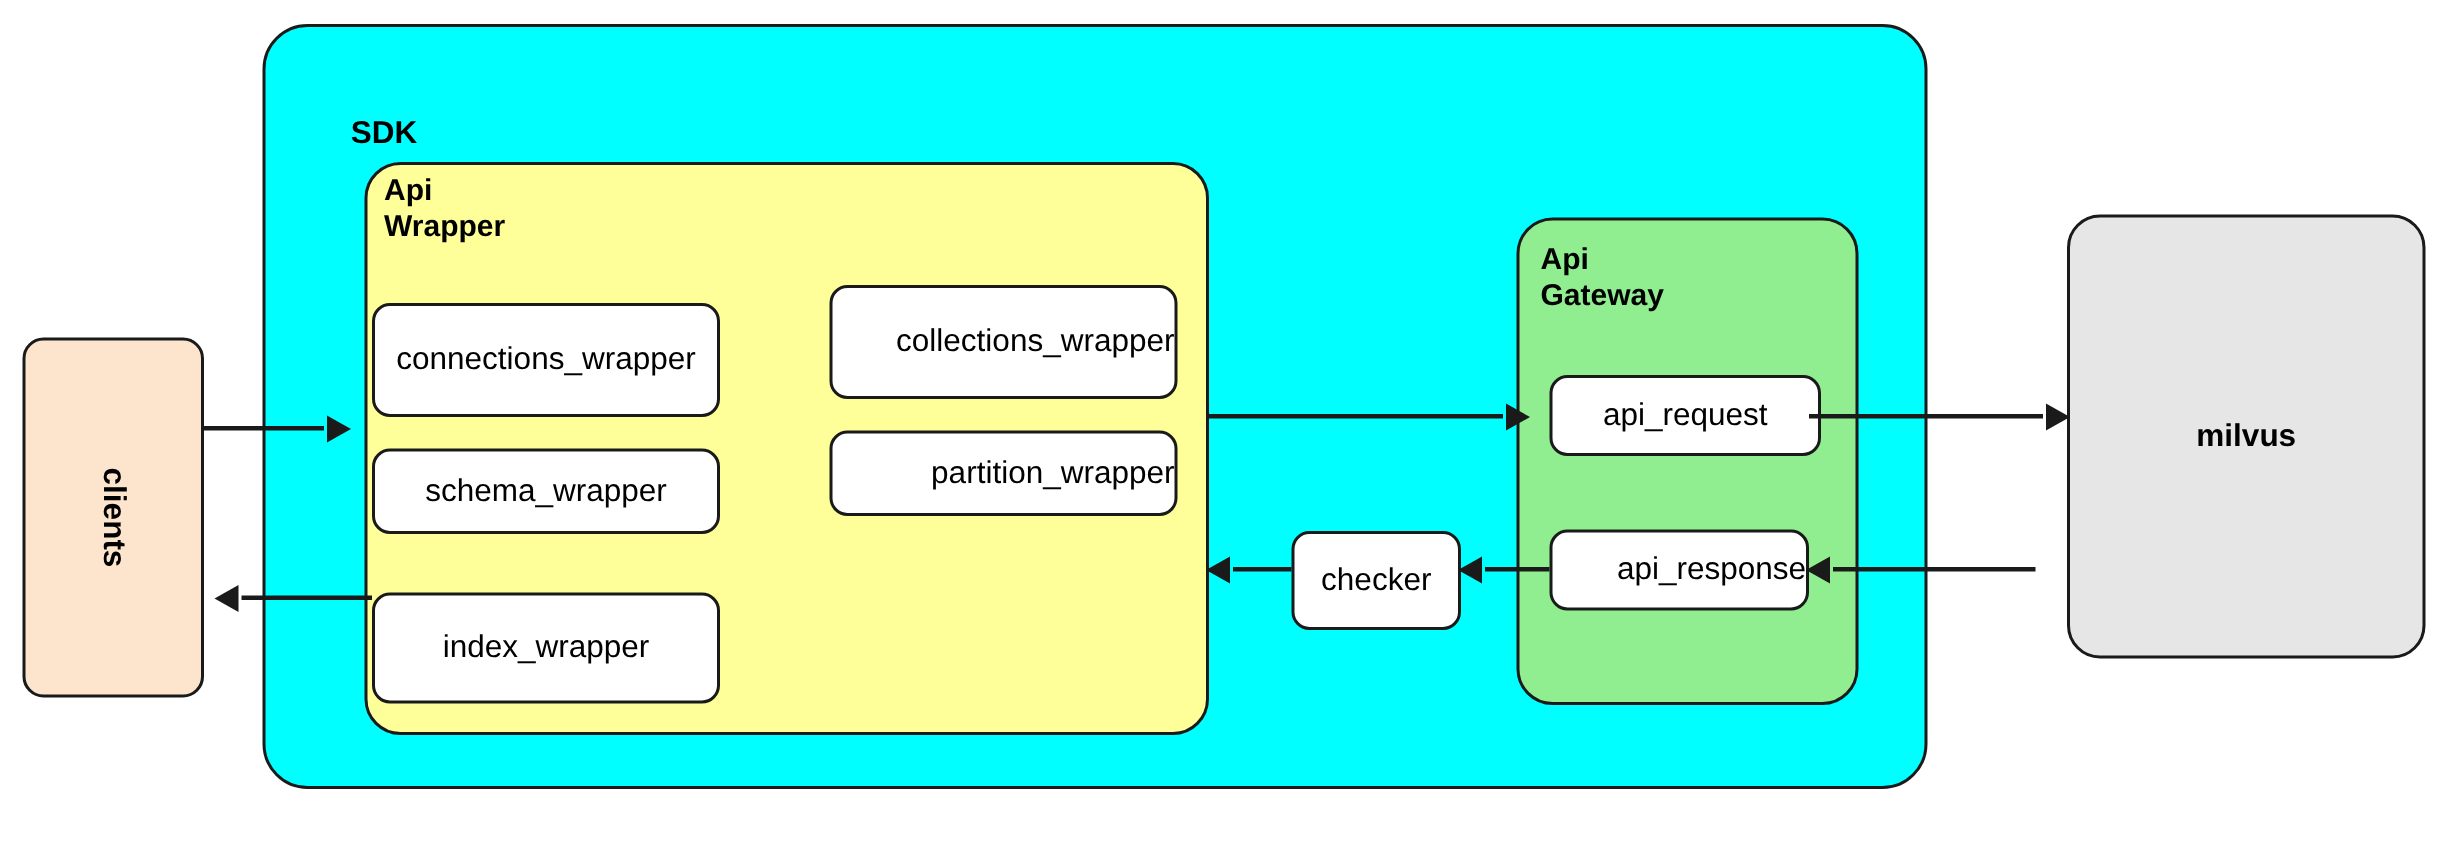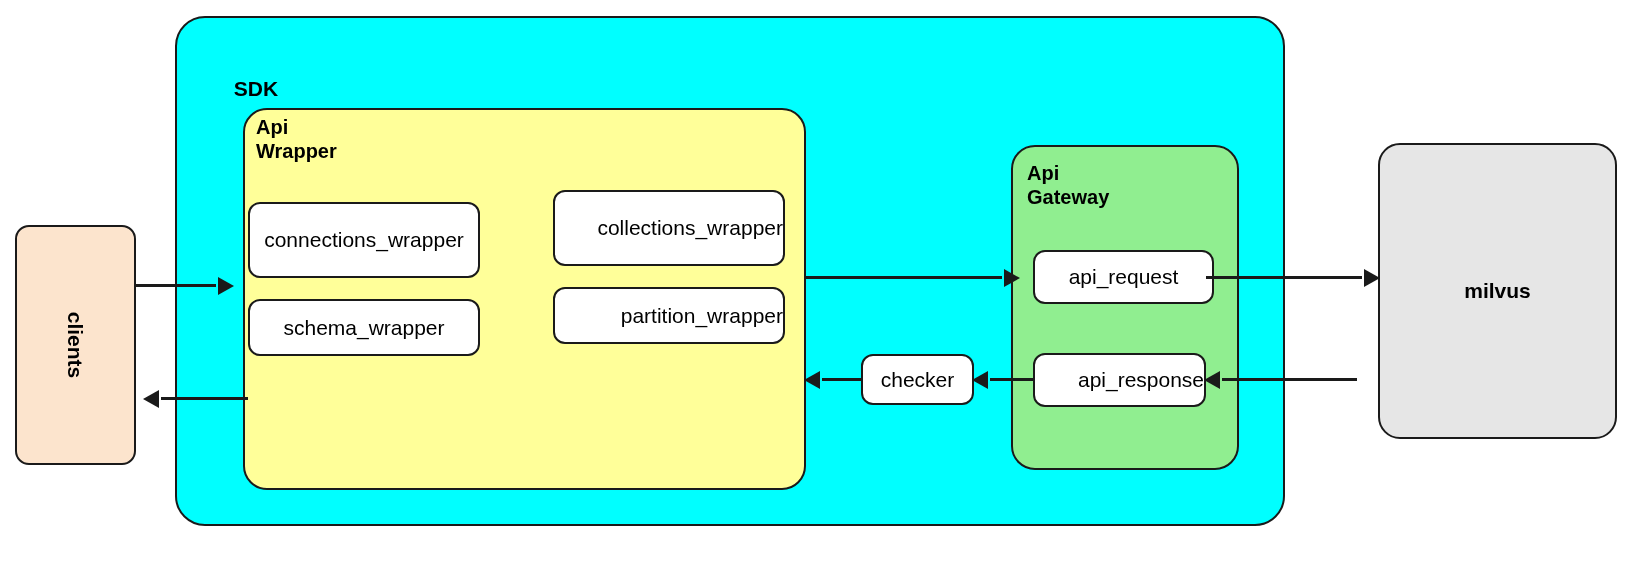--- a/index.html
+++ b/index.html
@@ -142,21 +142,21 @@
     left: 1033px;
     top: 353px;
     width: 173px;
     height: 54px;
     padding-left: 43px;
   }
   #checker-box {
     left: 861px;
     top: 354px;
     width: 113px;
-    height: 51px;
+    height: 66px;
   }
 
   
   .arrow {
     position: absolute;
     height: 3px;
     background: #1a1a1a;
   }
   .arrow::after {
     content: "";
@@ -199,20 +199,23 @@
   </div>
   <div class="box leaf wrap-col-b wrap-row-1">
     <span>collections_wrapper</span>
   </div>
   <div class="box leaf wrap-col-a wrap-row-2">
     <span>schema_wrapper</span>
   </div>
   <div class="box leaf wrap-col-b wrap-row-2">
     <span>partition_wrapper</span>
   </div>
+  <div class="box leaf wrap-col-a wrap-row-3">
+    <span>index_wrapper</span>
+  </div>
 
   <div class="box leaf" id="api-request-box">
     <span>api_request</span>
   </div>
   <div class="box leaf" id="api-response-box">
     <span>api_response</span>
   </div>
 
   <div class="box leaf" id="checker-box">
     <span>checker</span>

